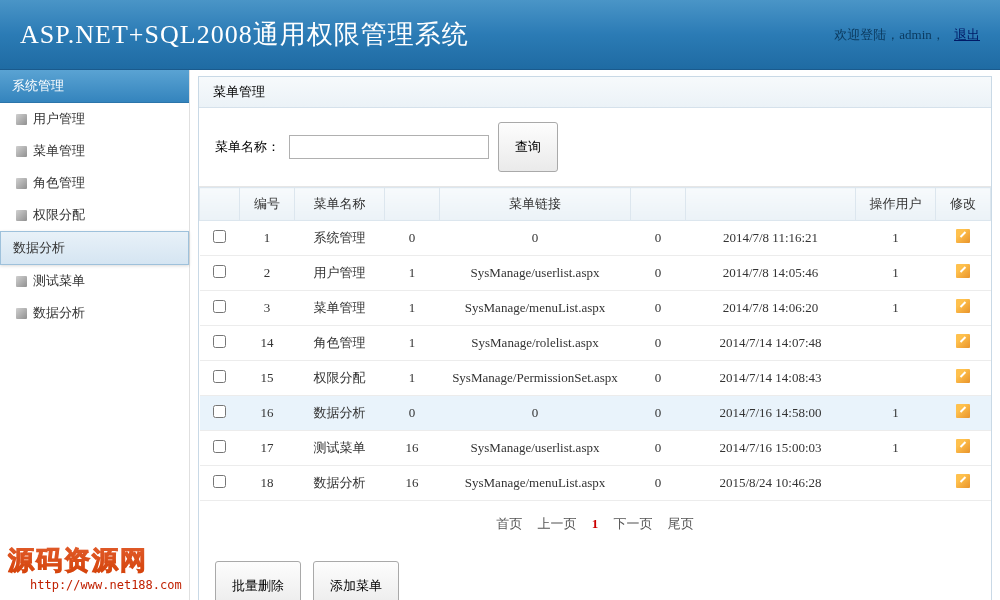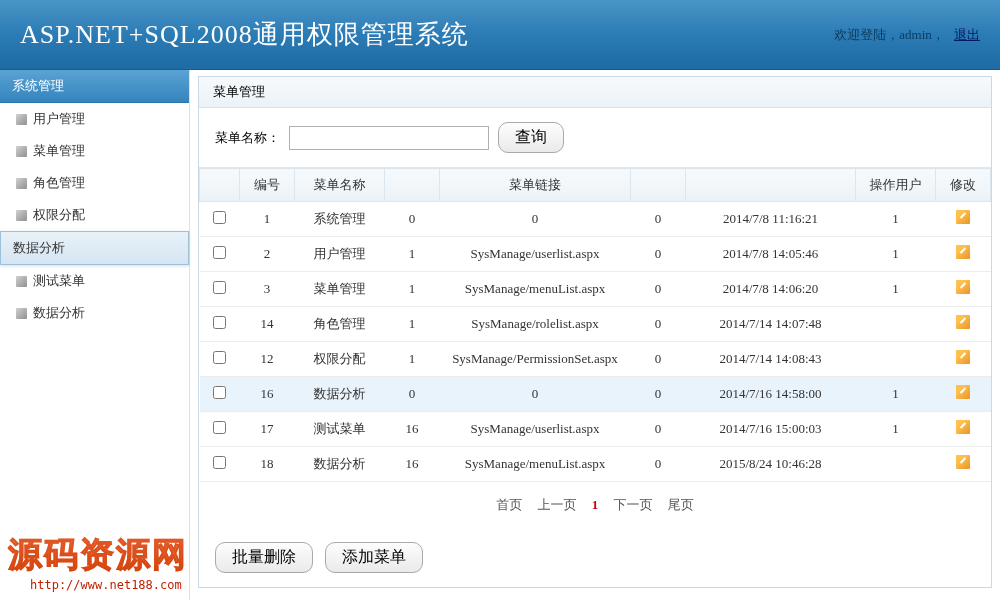--- a/index.html
+++ b/index.html
@@ -62,24 +62,24 @@
     .search-label { font-family: SimSun, serif; }
     .search-input {
       width: 200px; height: 24px;
       border: 1px solid #b0b0b0;
       padding: 2px 5px;
       background: #fff;
     }
     .btn {
       background: linear-gradient(to bottom, #fdfdfd, #eaeaea);
       border: 1px solid #a9a9a9;
-      border-radius: 10px;
-      padding: 4px 16px;
+      border-radius: 3px;
+      padding: 15px 16px;
       cursor: pointer;
-      font-size: 16px;
+      font-size: 13px;
       font-family: SimSun, serif;
     }
     
     table { width: 100%; border-collapse: collapse; }
     thead th {
       background: linear-gradient(to bottom, #f7fafc, #ebf2f7);
       border: 1px solid #dce6ee;
       padding: 7px 6px;
       font-weight: normal;
       font-size: 13px;
@@ -117,21 +117,21 @@
     .pager .current { color: #c00; font-weight: bold; }
     
     .bottom-actions { padding: 14px 16px; display: flex; gap: 12px; }
     
     .watermark {
       position: fixed;
       left: 8px; bottom: 8px;
       pointer-events: none;
     }
     .watermark-main {
-      font-size: 34px; font-weight: bold;
+      font-size: 26px; font-weight: bold;
       font-family: SimSun, serif;
       background: linear-gradient(to bottom, #ff7a4a, #e84a0c);
       -webkit-background-clip: text;
       background-clip: text;
       color: transparent;
       -webkit-text-stroke: 1px rgba(180,50,0,0.4);
       letter-spacing: 2px;
     }
     .watermark-url { font-size: 12px; color: #c02000; font-family: monospace; margin-left: 22px; }
   </style>
@@ -240,21 +240,21 @@
               <td>角色管理</td>
               <td>1</td>
               <td>SysManage/rolelist.aspx</td>
               <td>0</td>
               <td>2014/7/14 14:07:48</td>
               <td></td>
               <td><span class="edit-icon"></span></td>
             </tr>
             <tr>
               <td class="checkbox-cell"><input type="checkbox" style=""></td>
-              <td>12</td>
+              <td>15</td>
               <td>权限分配</td>
               <td>1</td>
               <td>SysManage/PermissionSet.aspx</td>
               <td>0</td>
               <td>2014/7/14 14:08:43</td>
               <td></td>
               <td><span class="edit-icon"></span></td>
             </tr>
             <tr class="highlight">
               <td class="checkbox-cell"><input type="checkbox" style=""></td>

